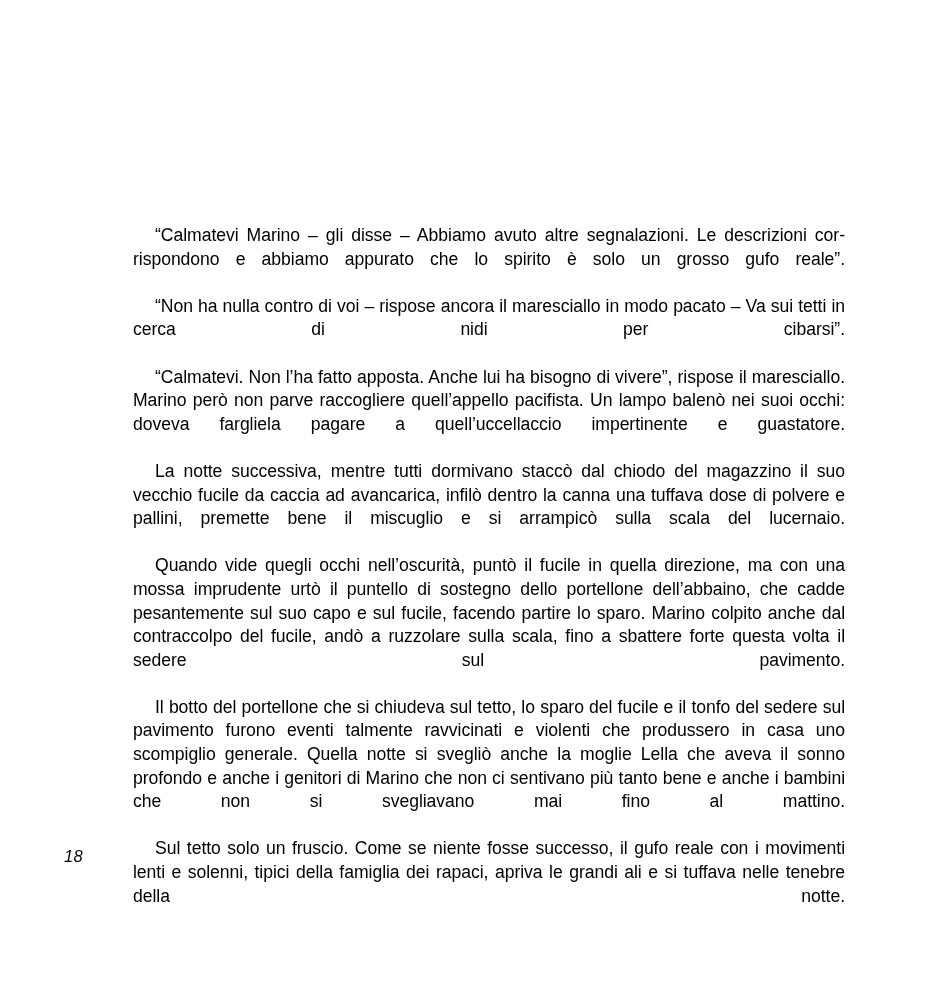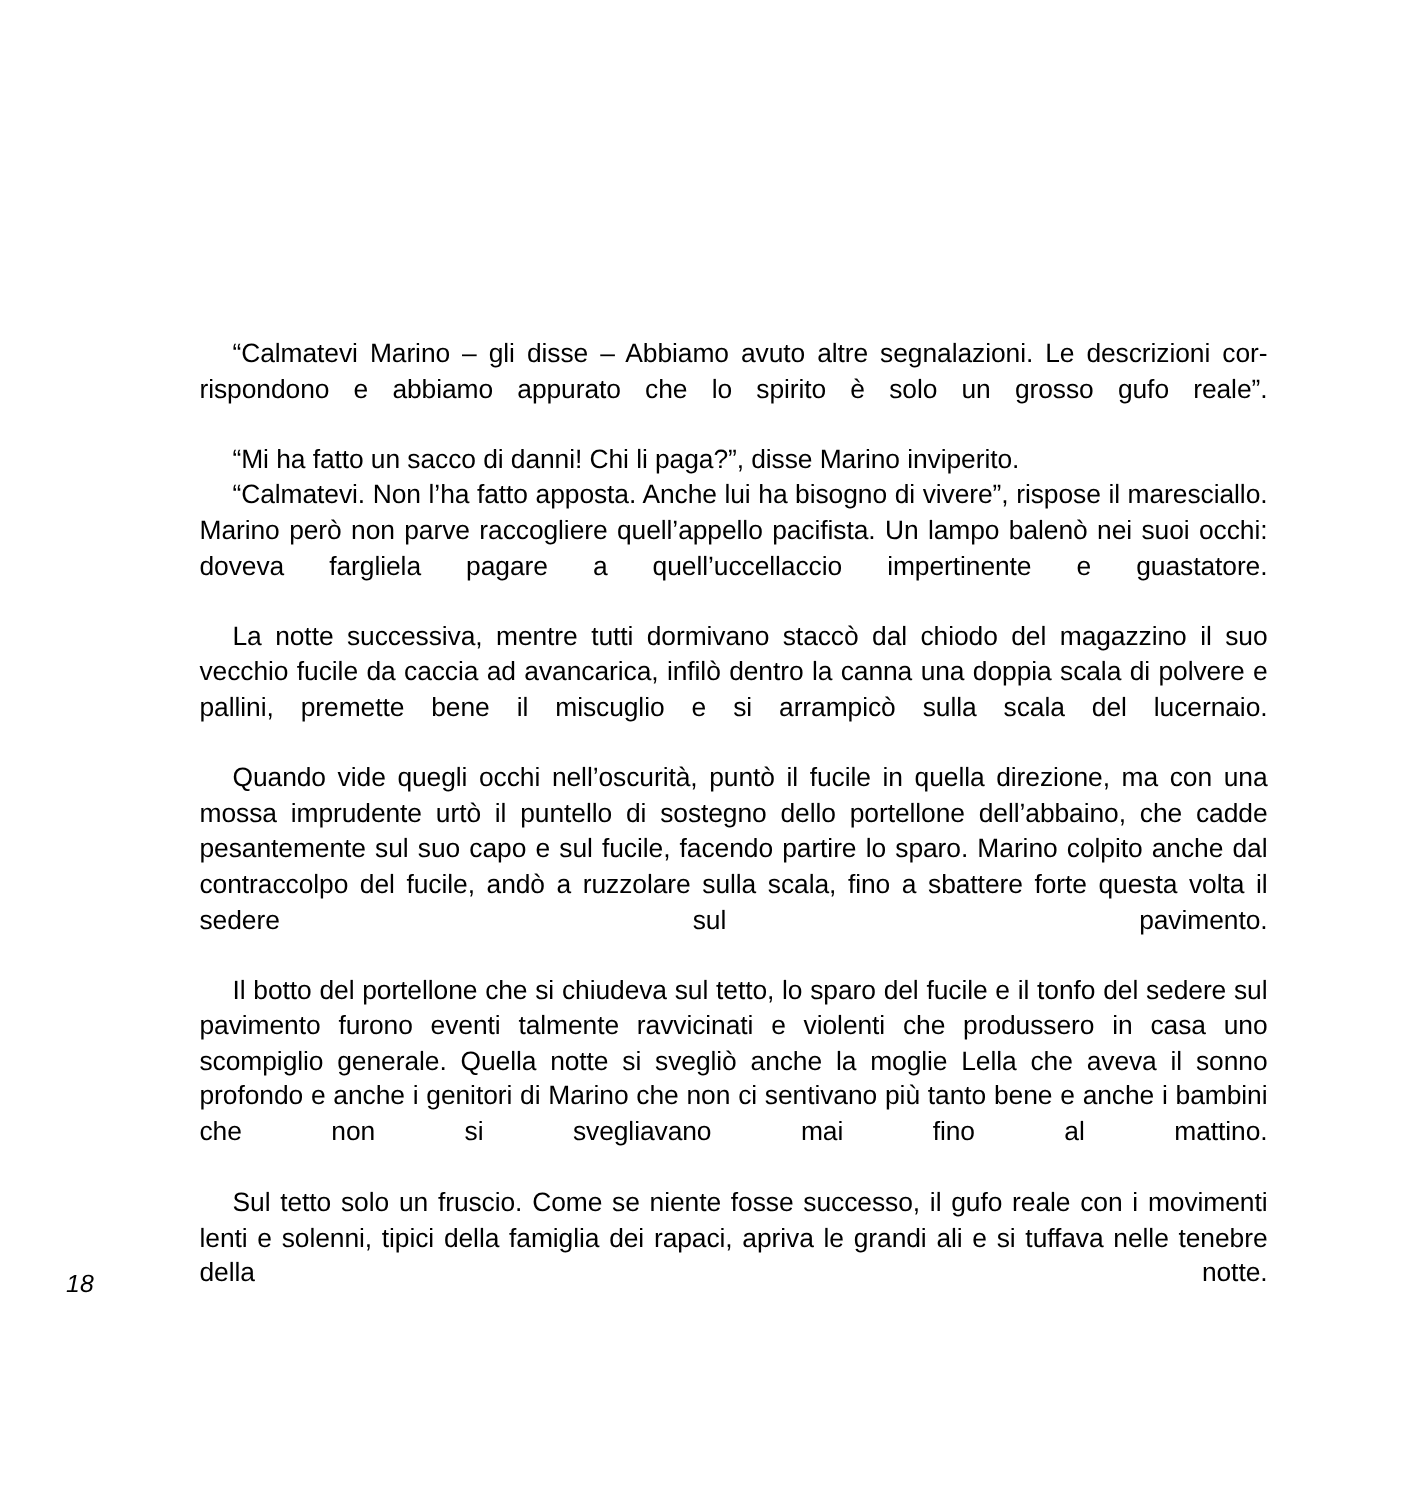--- a/index.html
+++ b/index.html
@@ -52,39 +52,39 @@
     content: "";
     display: inline-block;
     width: 100%;
   }
   .para.no-stretch::after {
     content: none;
   }
 
   .page-number {
     position: absolute;
-    left: 44px;
+    left: 64px;
     top: 846px;
     font-size: 16.5px;
     font-style: italic;
     line-height: 20px;
     color: #000000;
     letter-spacing: 0.2px;
   }
 </style>
 </head>
 <body>
 
 <div class="page">
 
   <div class="text-column">
     <p class="para">“Calmatevi Marino – gli disse – Abbiamo avuto altre segnalazioni. Le descrizioni cor­rispondono e abbiamo appurato che lo spirito è solo un grosso gufo reale”.</p>
-    <p class="para no-stretch">“Mi ha fatto un sacco di danni! Chi li paga?”, disse Marino inviperito.</p>
+    <p class="para">“Non ha nulla contro di voi – rispose ancora il maresciallo in modo pacato – Va sui tetti in cerca di nidi per cibarsi”.</p>
     <p class="para">“Calmatevi. Non l’ha fatto apposta. Anche lui ha bisogno di vivere”, rispose il mare­sciallo. Marino però non parve raccogliere quell’appello pacifista. Un lampo balenò nei suoi occhi: doveva fargliela pagare a quell’uccellaccio impertinente e guastatore.</p>
-    <p class="para">La notte successiva, mentre tutti dormivano staccò dal chiodo del magazzino il suo vecchio fucile da caccia ad avancarica, infilò dentro la canna una doppia scala di polvere e pallini, premette bene il miscuglio e si arrampicò sulla scala del lucernaio.</p>
+    <p class="para">La notte successiva, mentre tutti dormivano staccò dal chiodo del magazzino il suo vecchio fucile da caccia ad avancarica, infilò dentro la canna una tuffava dose di polvere e pallini, premette bene il miscuglio e si arrampicò sulla scala del lucernaio.</p>
     <p class="para">Quando vide quegli occhi nell’oscurità, puntò il fucile in quella direzione, ma con una mossa imprudente urtò il puntello di sostegno dello portellone dell’abbaino, che cadde pesantemente sul suo capo e sul fucile, facendo partire lo sparo. Marino colpito anche dal contraccolpo del fucile, andò a ruzzolare sulla scala, fino a sbattere forte questa volta il sedere sul pavimento.</p>
     <p class="para">Il botto del portellone che si chiudeva sul tetto, lo sparo del fucile e il tonfo del sede­re sul pavimento furono eventi talmente ravvicinati e violenti che produssero in casa uno scompiglio generale. Quella notte si svegliò anche la moglie Lella che aveva il sonno profondo e anche i genitori di Marino che non ci sentivano più tanto bene e anche i bam­bini che non si svegliavano mai fino al mattino.</p>
     <p class="para">Sul tetto solo un fruscio. Come se niente fosse successo, il gufo reale con i movi­menti lenti e solenni, tipici della famiglia dei rapaci, apriva le grandi ali e si tuffava nelle tenebre della notte.</p>
   </div>
 
   <div class="page-number">18</div>
 
 </div>
 
 </body></html>

